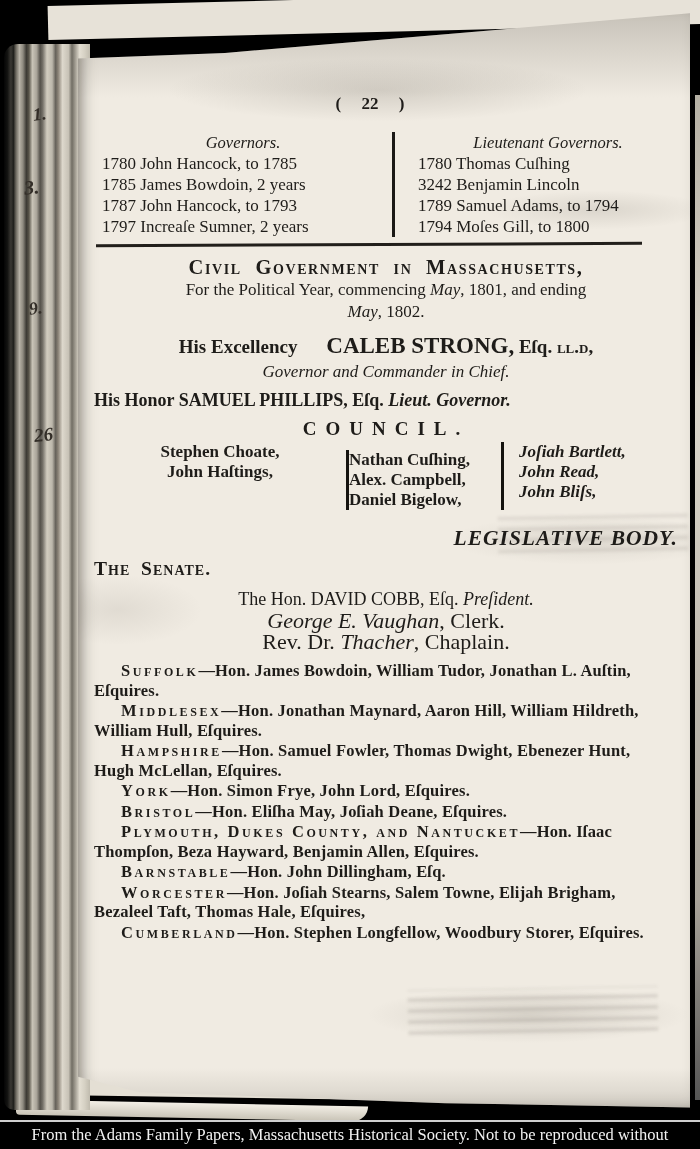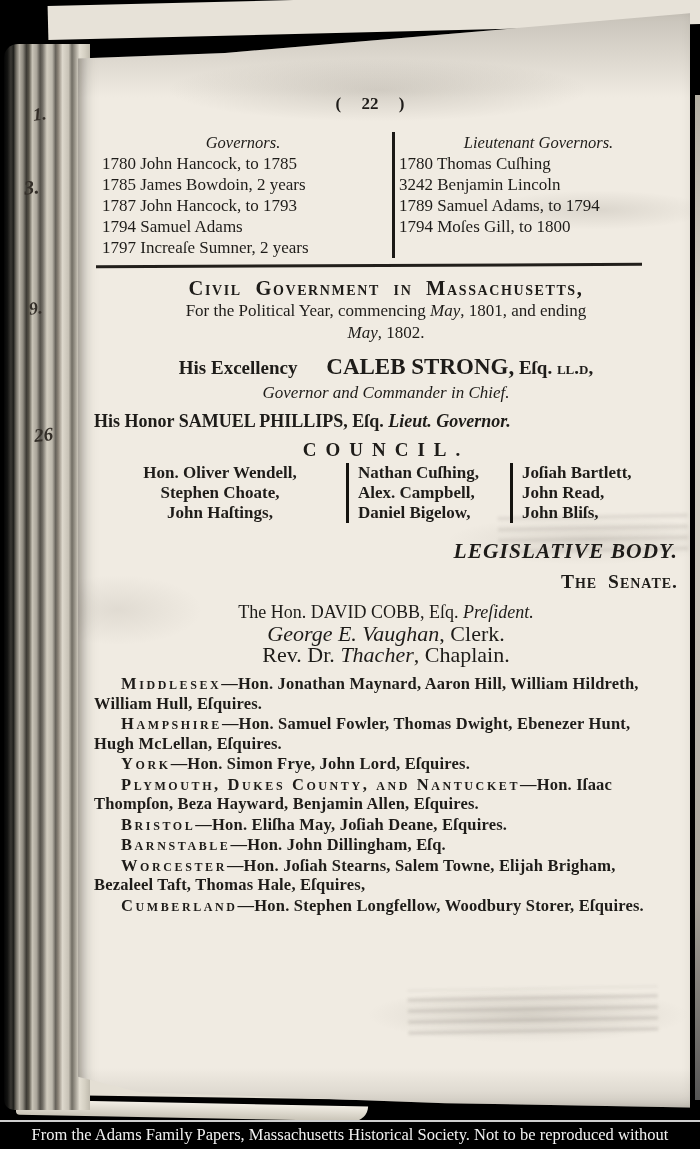--- a/index.html
+++ b/index.html
@@ -46,43 +46,43 @@
   .bleed{position:absolute;pointer-events:none;opacity:.55;filter:blur(1.4px);
     background:repeating-linear-gradient(0deg,transparent 0 7px,rgba(95,90,82,.28) 7px 11px);}
   .bl1{left:330px;top:978px;width:250px;height:52px;transform:rotate(-1deg);}
   .bl2{left:420px;top:505px;width:190px;height:44px;transform:rotate(-1deg);opacity:.4;}
   .content{position:absolute;left:16px;right:12px;top:0;text-align:left;}
   
   .pagenum{margin-top:84px;text-align:center;font-weight:bold;font-size:17px;
     word-spacing:16px;transform:translateX(-16px);}
   .gov-table{display:flex;margin-top:18px;font-size:17px;line-height:21px;font-weight:normal;}
   .g-left{width:298px;}
-  .g-right{flex:1;border-left:3px solid #1b1916;padding-left:4px;}
+  .g-right{flex:1;border-left:3px solid #1b1916;padding-left:23px;}
   .g-head{font-style:italic;text-align:center;font-size:16.5px;}
   .g-left .g-row{padding-left:8px;}
   .section-rule{height:3px;background:#221f1b;width:546px;margin:6px 0 0 2px;transform:rotate(-0.25deg);}
   .cg-title{margin-top:9px;text-align:center;font-variant:small-caps;font-weight:bold;
     font-size:20.5px;letter-spacing:1.6px;word-spacing:7px;line-height:24px;}
   .cg-sub{text-align:center;font-size:17px;line-height:22px;}
   .it{font-style:italic;}
   .gov-line{margin-top:9px;text-align:center;font-size:19px;font-weight:bold;line-height:28px;}
   .gov-line .big{font-size:23px;margin-left:24px;}
   .gov-line .lld{font-variant:small-caps;}
   .gov-role{text-align:center;font-style:italic;font-size:17px;line-height:21px;}
   .ltgov-line{margin-top:7px;text-align:left;font-size:18px;font-weight:bold;line-height:22px;}
   .ltgov-line .it{font-weight:bold;}
   .council-head{margin-top:7px;text-align:center;font-size:19px;font-weight:bold;
     letter-spacing:9px;line-height:22px;}
   .council-table{display:flex;margin-top:2px;font-size:17px;font-weight:bold;line-height:20px;}
   .c1{width:252px;text-align:center;}
-  .c2{width:152px;border-left:3px solid #15130f;padding-left:9px;}
-  .c3{flex:1;border-left:3px solid #15130f;padding-left:9px;}
+  .c2{width:152px;border-left:3px solid #15130f;margin-top:8px;}
+  .c3{flex:1;border-left:3px solid #15130f;padding-left:15px;font-style:italic;}
   .leg-head{margin-top:15px;text-align:right;font-style:italic;font-weight:bold;
     font-size:21.5px;letter-spacing:1px;line-height:26px;}
-  .senate-head{margin-top:6px;text-align:right;font-variant:small-caps;font-weight:bold;
+  .senate-head{margin-top:6px;text-align:left;font-variant:small-caps;font-weight:bold;
     font-size:19.5px;word-spacing:5px;letter-spacing:1px;line-height:23px;}
   .president{margin-top:8px;text-align:center;font-size:18px;line-height:22px;}
   .officer{text-align:center;font-size:22px;line-height:21px;}
   .members{margin-top:9px;padding-right:32px;font-size:16.5px;line-height:19.5px;
     font-weight:bold;letter-spacing:.2px;}
   .members p{margin:1px 0;text-indent:27px;}
   .county{font-variant:small-caps;letter-spacing:2.6px;}
   
   .caption-bar{position:absolute;left:0;right:0;bottom:0;height:27px;background:#000;
     border-top:2px solid #cfcfcf;color:#f2f2f2;text-align:center;
@@ -109,21 +109,20 @@
   <div class="content">
 
     <div class="pagenum">( 22 )</div>
 
     <div class="gov-table">
       <div class="g-left">
         <div class="g-head">Governors.</div>
         <div class="g-row">1780 John Hancock, to 1785</div>
         <div class="g-row">1785 James Bowdoin, 2 years</div>
         <div class="g-row">1787 John Hancock, to 1793</div>
-        <div class="g-row">1794 Samuel Adams</div>
         <div class="g-row">1797 Increaſe Sumner, 2 years</div>
       </div>
       <div class="g-right">
         <div class="g-head">Lieutenant Governors.</div>
         <div class="g-row">1780 Thomas Cuſhing</div>
         <div class="g-row">3242 Benjamin Lincoln</div>
         <div class="g-row">1789 Samuel Adams, to 1794</div>
         <div class="g-row">1794 Moſes Gill, to 1800</div>
       </div>
     </div>
@@ -143,21 +142,20 @@
     </div>
     <div class="gov-role">Governor and Commander in Chief.</div>
 
     <div class="ltgov-line">
       <span>His Honor SAMUEL PHILLIPS, Eſq. </span><span class="it">Lieut. Governor.</span>
     </div>
 
     <div class="council-head">COUNCIL.</div>
     <div class="council-table">
       <div class="c1">
-        <div>Hon. Oliver Wendell,</div>
         <div>Stephen Choate,</div>
         <div>John Haſtings,</div>
       </div>
       <div class="c2">
         <div>Nathan Cuſhing,</div>
         <div>Alex. Campbell,</div>
         <div>Daniel Bigelow,</div>
       </div>
       <div class="c3">
         <div>Joſiah Bartlett,</div>
@@ -172,25 +170,26 @@
       <span>The Hon. DAVID COBB, Eſq. </span><span class="it">Preſident.</span>
     </div>
     <div class="officer">
       <span class="it">George E. Vaughan</span><span>, Clerk.</span>
     </div>
     <div class="officer">
       <span>Rev. Dr. </span><span class="it">Thacher</span><span>, Chaplain.</span>
     </div>
 
     <div class="members">
+      <p><span class="county">Suffolk</span><span>—Hon. James Bowdoin, William Tudor, Jonathan L. Auſtin, Eſquires.</span></p>
       <p><span class="county">Middlesex</span><span>—Hon. Jonathan Maynard, Aaron Hill, William Hildreth, William Hull, Eſquires.</span></p>
       <p><span class="county">Hampshire</span><span>—Hon. Samuel Fowler, Thomas Dwight, Ebenezer Hunt, Hugh McLellan, Eſquires.</span></p>
       <p><span class="county">York</span><span>—Hon. Simon Frye, John Lord, Eſquires.</span></p>
+      <p><span class="county">Bristol</span><span>—Hon. Eliſha May, Joſiah Deane, Eſquires.</span></p>
       <p><span class="county">Plymouth, Dukes County, and Nantucket</span><span>—Hon. Iſaac Thompſon, Beza Hayward, Benjamin Allen, Eſquires.</span></p>
-      <p><span class="county">Bristol</span><span>—Hon. Eliſha May, Joſiah Deane, Eſquires.</span></p>
       <p><span class="county">Barnstable</span><span>—Hon. John Dillingham, Eſq.</span></p>
       <p><span class="county">Worcester</span><span>—Hon. Joſiah Stearns, Salem Towne, Elijah Brigham, Bezaleel Taft, Thomas Hale, Eſquires,</span></p>
       <p><span class="county">Cumberland</span><span>—Hon. Stephen Longfellow, Woodbury Storer, Eſquires.</span></p>
     </div>
 
   </div>
 </div>
 
 <div class="caption-bar">
   <span>From the Adams Family Papers, Massachusetts Historical Society. Not to be reproduced without permission.</span>

